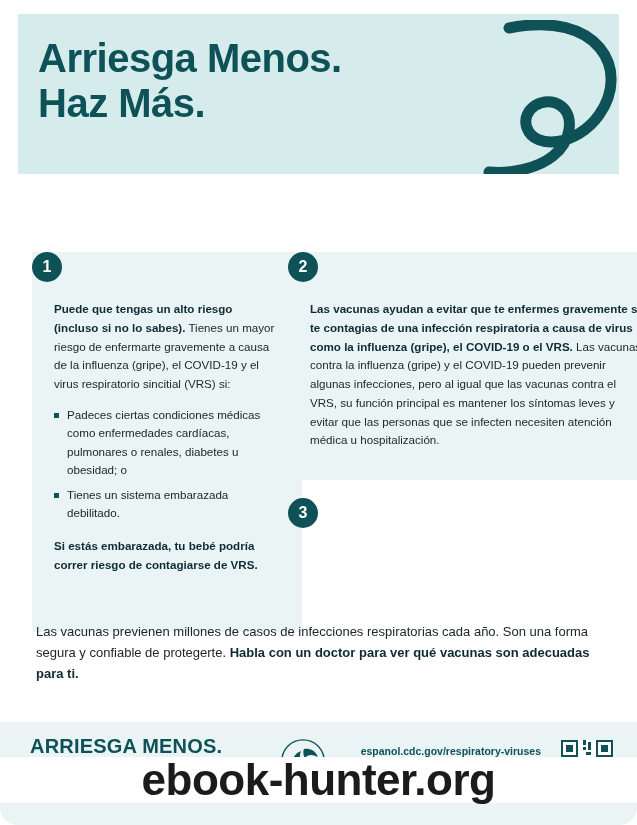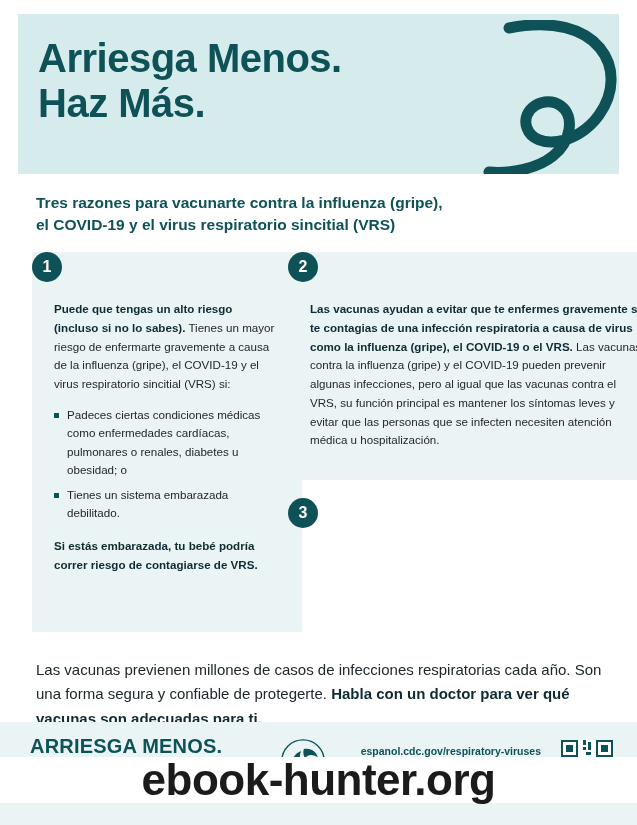--- a/index.html
+++ b/index.html
@@ -7,20 +7,21 @@
     margin: 0; padding: 0;
     width: 637px; height: 825px;
     background: #ffffff;
     font-family: "Liberation Sans", sans-serif;
   }
   #page {
     position: relative;
     width: 637px; height: 825px;
     overflow: hidden;
     background: #ffffff;
+    border-radius: 18px;
   }
 
   
   .header {
     position: absolute;
     left: 18px; top: 14px;
     width: 601px; height: 160px;
     background: #d6ecec;
     overflow: hidden;
   }
@@ -113,23 +114,23 @@
     margin-top: 14px;
     font-size: 11.6px;
     font-weight: bold;
     color: #0e2b33;
     line-height: 1.62;
   }
 
   
   .footnote {
     position: absolute;
-    left: 36px; top: 658px;
+    left: 36px; top: 621px;
     width: 570px;
-    font-size: 15px;
+    font-size: 13px;
     color: #20282b;
     line-height: 1.62;
   }
   .footnote b { color: #0e2b33; }
 
   
   .footer {
     position: absolute;
     left: 0; top: 722px;
     width: 637px; height: 103px;
@@ -197,22 +198,20 @@
 <div id="page">
 
   <div class="header">
     <div class="header-title">Arriesga Menos.
 Haz Más.</div>
     <svg class="swoosh" viewBox="0 0 180 160">
       <path d="M60 8 C150 -10 182 50 150 95 C128 126 86 130 78 108 C71 89 96 74 112 86 C126 96 122 122 104 136 C88 149 60 154 40 152" fill="none" stroke="#0e5257" stroke-width="11" stroke-linecap="round"></path>
     </svg>
   </div>
 
-  <div class="intro">Tres razones para vacunarte contra la influenza (gripe),
-el COVID-19 y el virus respiratorio sincitial (VRS)</div>
 
   <div class="card" id="card1">
     <div class="card-inner">
       <div class="card-body">
         <b>Puede que tengas un alto riesgo (incluso si no lo sabes).</b><span> Tienes un mayor riesgo de enfermarte gravemente a causa de la influenza (gripe), el COVID-19 y el virus respiratorio sincitial (VRS) si:</span>
       </div>
       <ul class="bullets">
         <li>Padeces ciertas condiciones médicas como enfermedades cardíacas, pulmonares o renales, diabetes u obesidad; o</li>
         <li>Tienes un sistema embarazada debilitado.</li>
       </ul>

